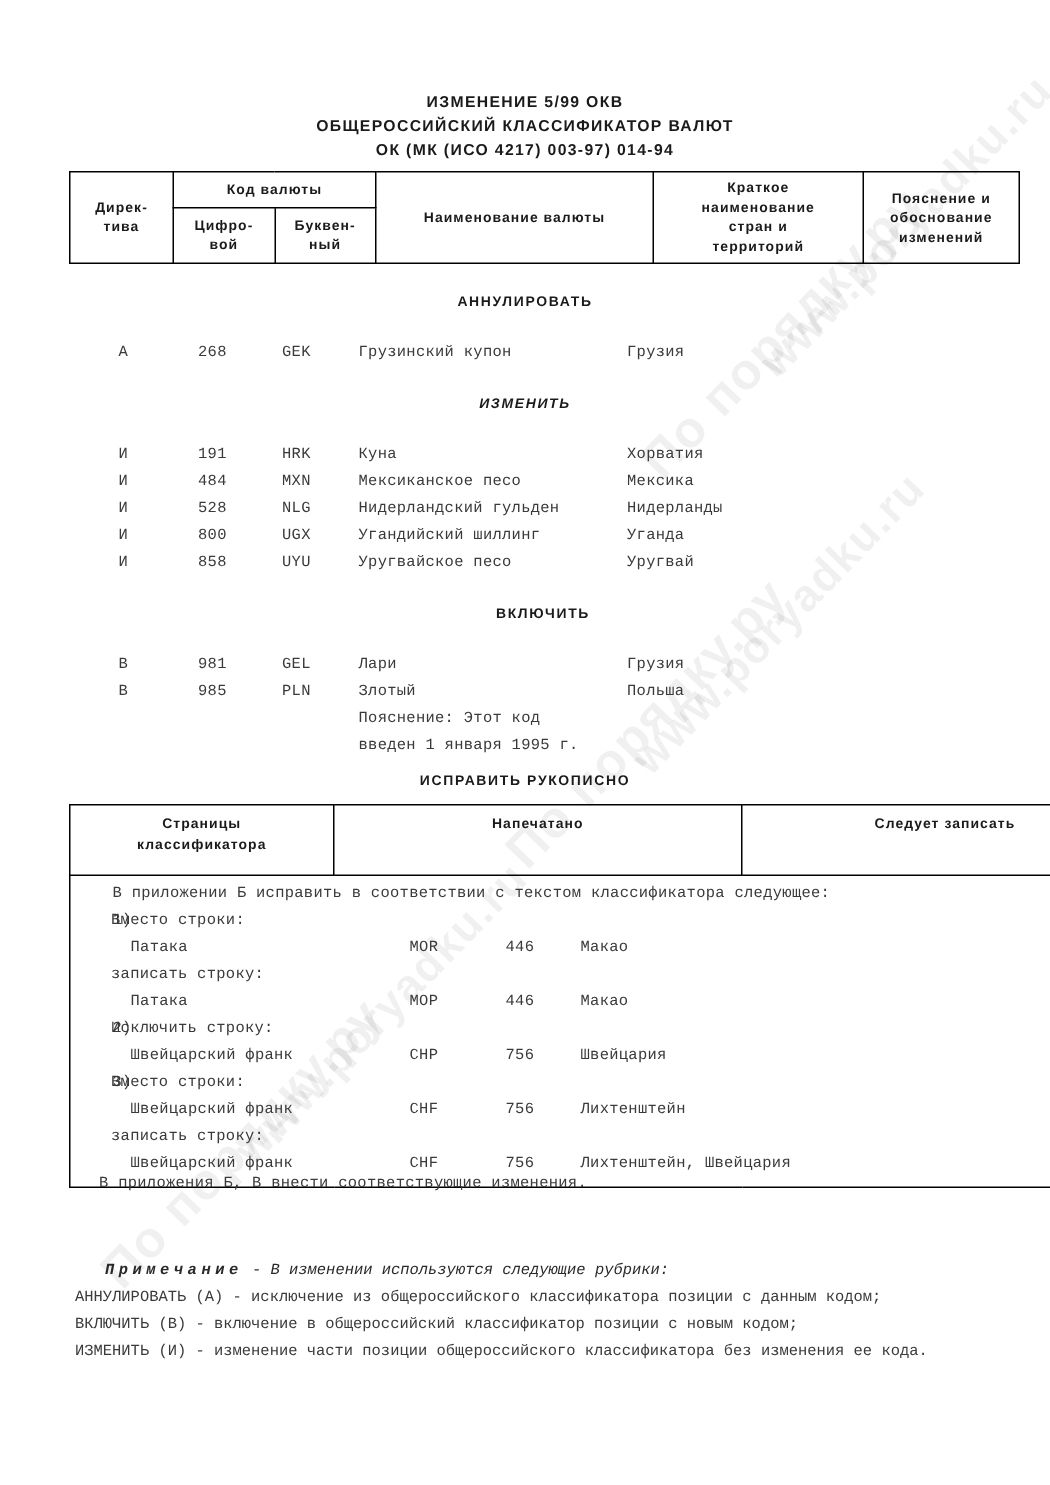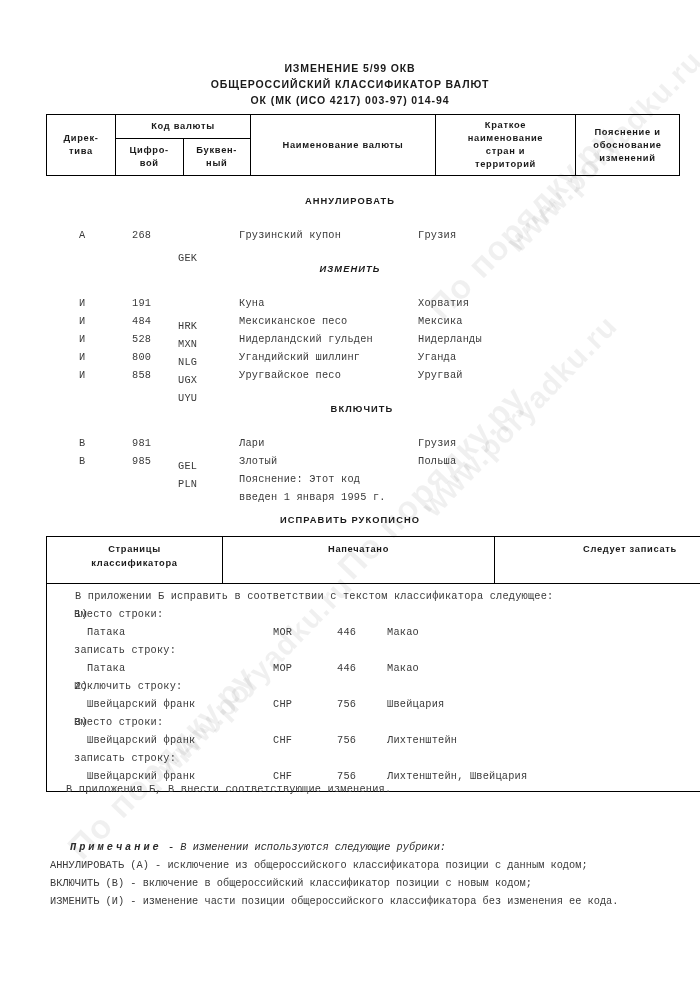--- a/index.html
+++ b/index.html
@@ -106,21 +106,21 @@
     line-height: 18px;
     letter-spacing: 0.2px;
     color: #3a3a3a;
   }
   .row {
     position: relative;
     height: 18px;
   }
   .c-dir  { position: absolute; left: 33px; }
   .c-num  { position: absolute; left: 86px; }
-  .c-alp  { position: absolute; left: 132px; margin-top: 23px; }
+  .c-alp  { position: absolute; left: 142px; }
   .c-name { position: absolute; left: 193px; }
   .c-ctry { position: absolute; left: 372px; }
 
   .note-line {
     position: relative;
     height: 18px;
   }
   .note-line span { position: absolute; left: 193px; }
 
   

